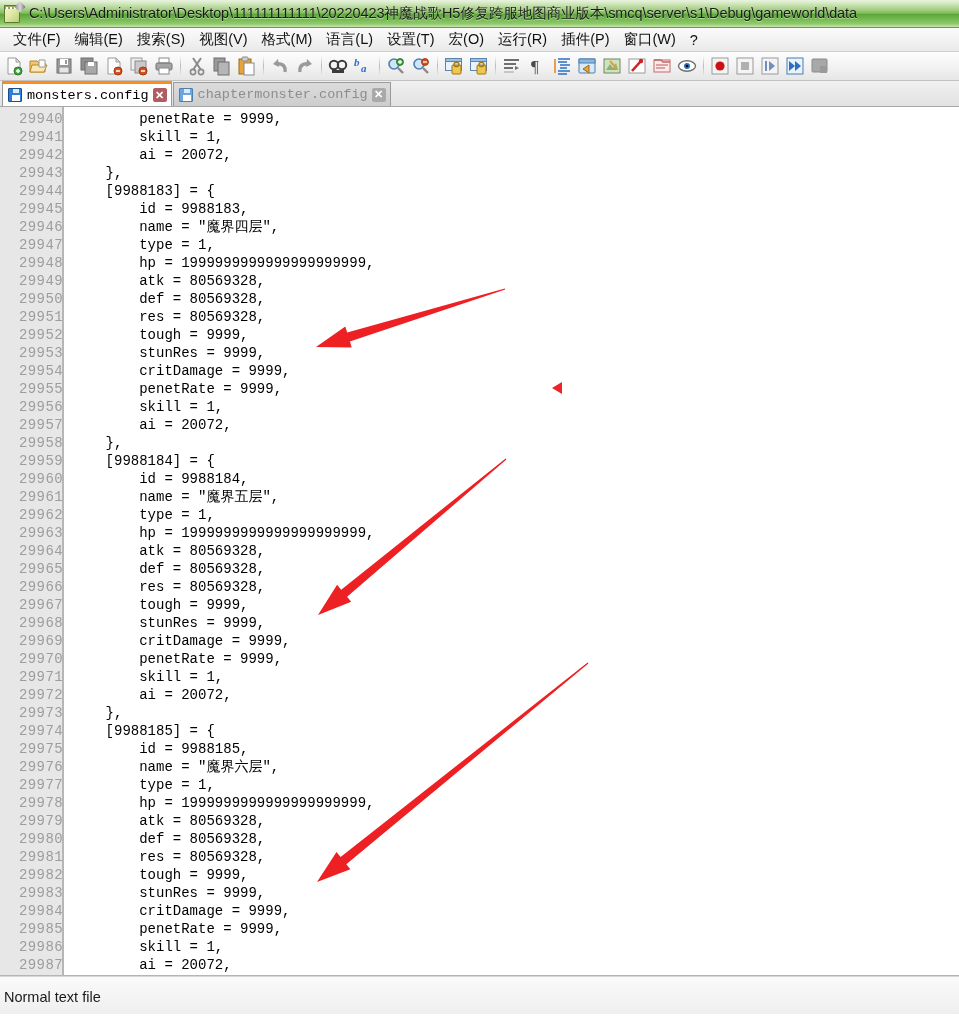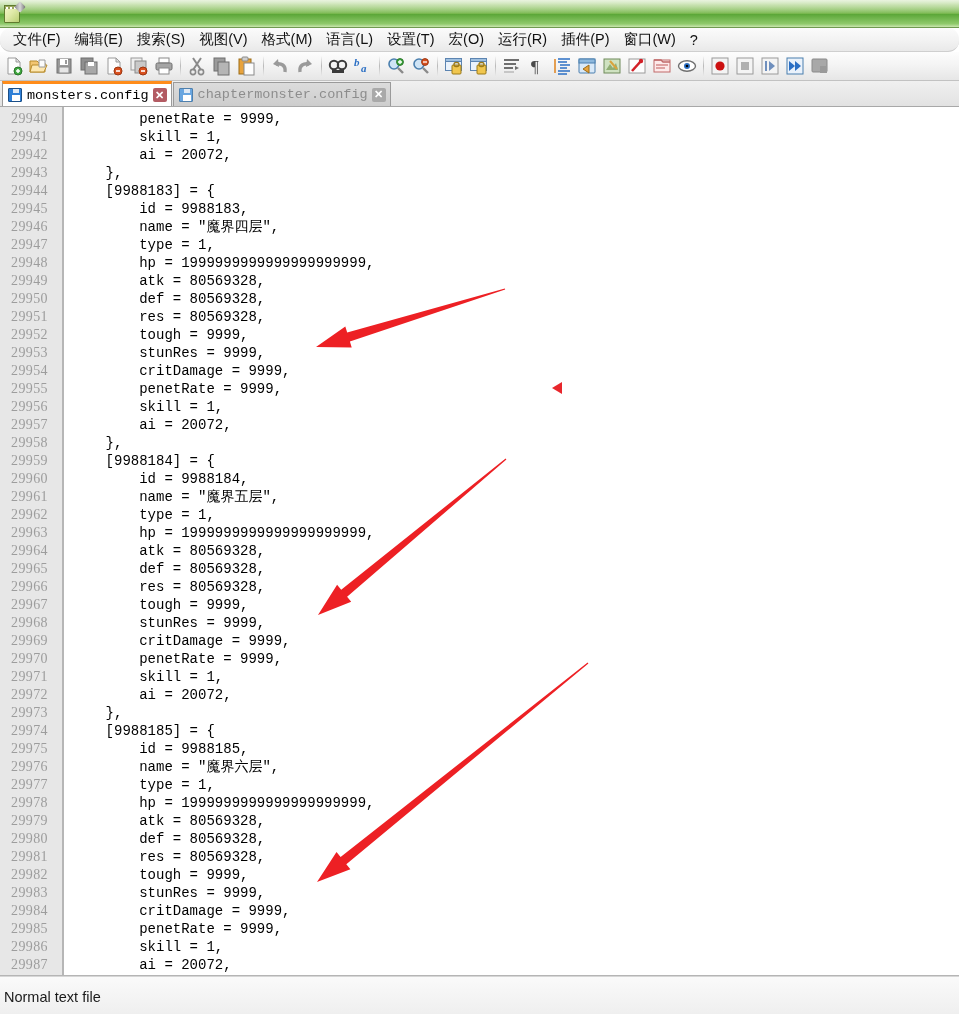--- a/index.html
+++ b/index.html
@@ -67,21 +67,20 @@
     letter-spacing: -0.1px;
   }
 
   
   #menubar {
     height: 24px;
     background: linear-gradient(to bottom,#fbfbfb 0%, #f2f2f2 55%, #e9e9e9 100%);
     display:flex; align-items:center;
     border-bottom: 1px solid #cfcfcf;
     padding-left: 6px;
-    border-radius: 11px;
   }
   #menubar .mi {
     font-size: 14.5px;
     color: #111;
     padding: 2px 7px;
     white-space: nowrap;
     cursor: default;
   }
 
   
@@ -185,24 +184,23 @@
     padding-top: 3px;
     white-space: pre;
   }
   .ln {
     height: 18px; line-height: 18px;
     display: flex; align-items: center;
   }
   .ln .num {
     width: 64px; flex: 0 0 64px;
     text-align: left;
-    padding-left: 11px;
+    padding-left: 19px;
     color: #9d9d9d;
     letter-spacing: 0.4px;
-    font-family: Liberation Serif, serif;
   }
   .ln .txt {
     padding-left: 8px;
     color: #000000;
   }
   .ln .txt .cjk { font-family: Liberation Mono, monospace; margin-top: 15px; }
 
   
   #overlay {
     position:absolute; left:0; top:0; width:959px; height:869px;
@@ -227,20 +225,21 @@
 </head>
 <body>
 
 <div id="titlebar">
   <div class="shine"></div>
   <div class="npp-icon">
     <div class="pad"></div>
       <div class="rings"></div>
       <div class="pencil"></div>
   </div>
+  <div id="title-text">C:\Users\Administrator\Desktop\111111111111\20220423神魔战歌H5修复跨服地图商业版本\smcq\server\s1\Debug\gameworld\data</div>
 </div>
 
 <div id="menubar">
   <div class="mi">文件(F)</div>
   <div class="mi">编辑(E)</div>
   <div class="mi">搜索(S)</div>
   <div class="mi">视图(V)</div>
   <div class="mi">格式(M)</div>
   <div class="mi">语言(L)</div>
   <div class="mi">设置(T)</div>

